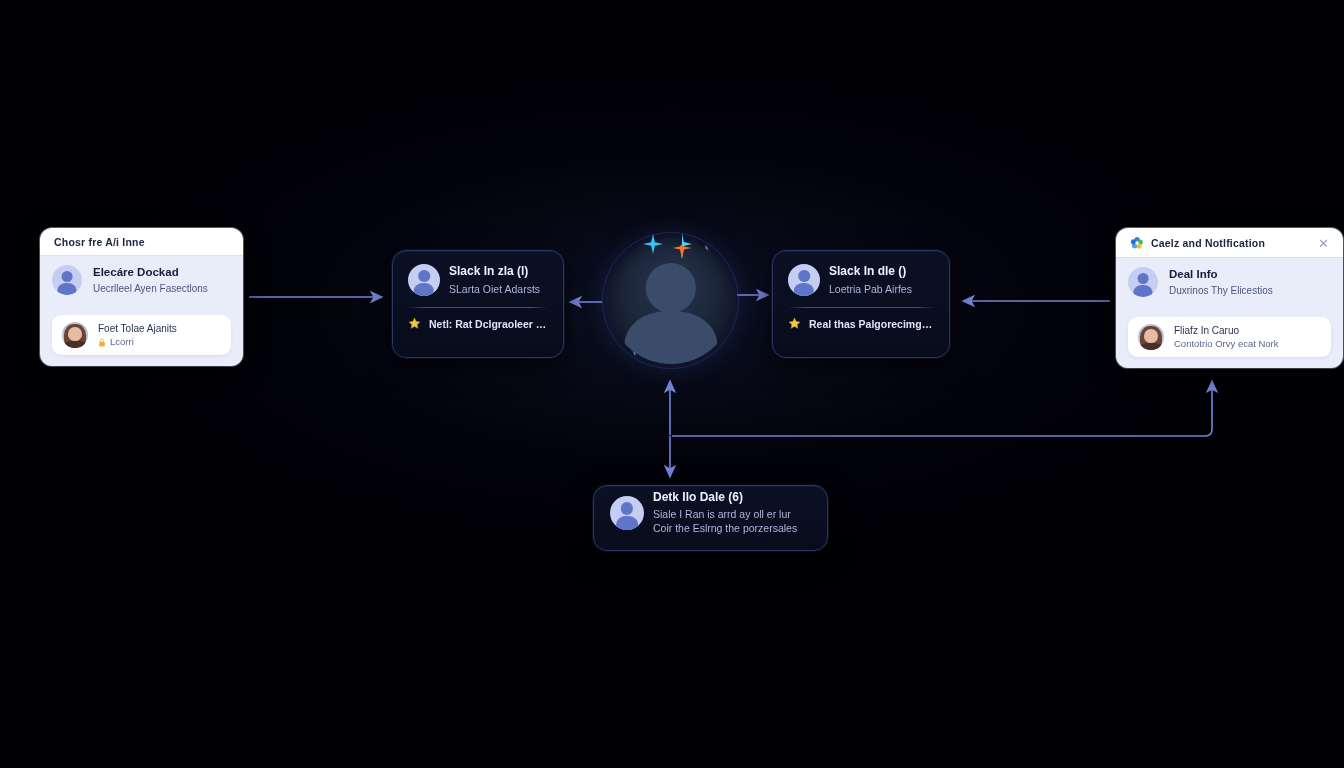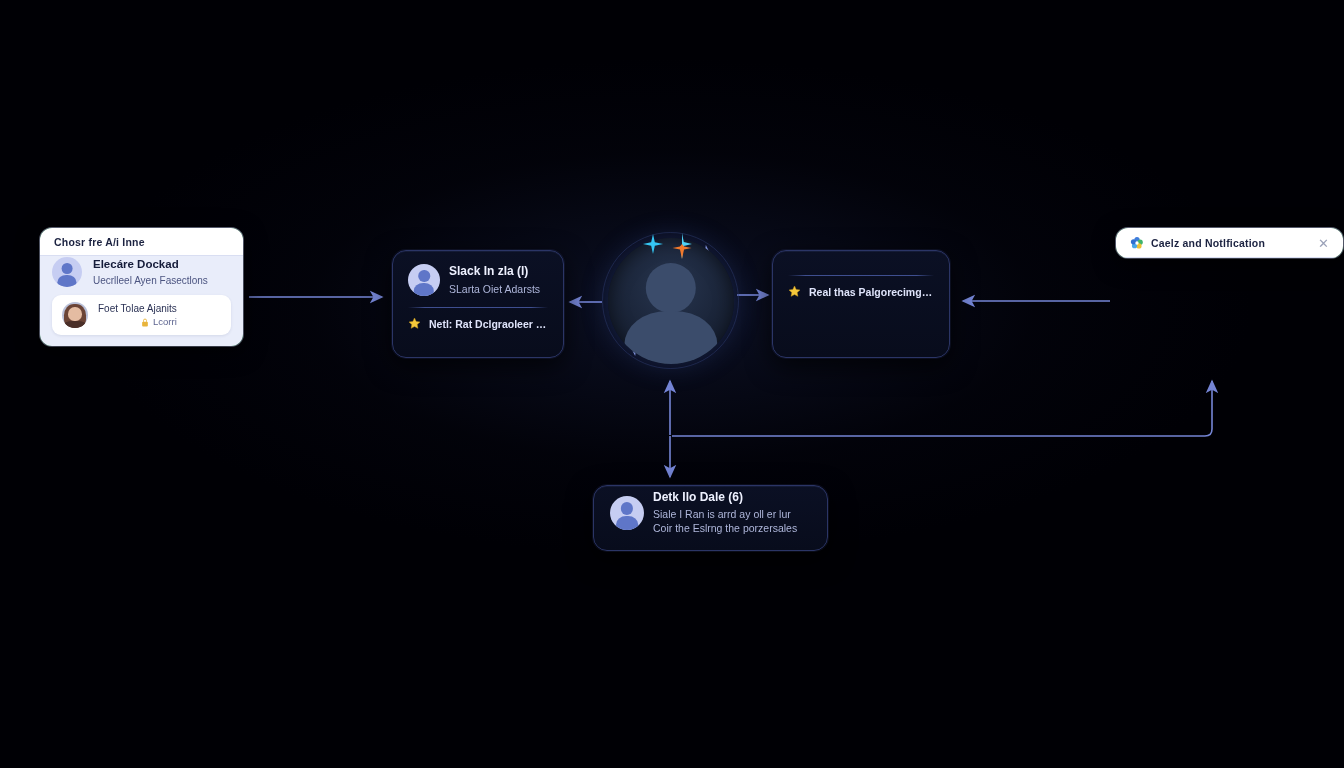--- a/index.html
+++ b/index.html
@@ -32,33 +32,33 @@
     background:#ffffff;
     display:flex;align-items:center;gap:7px;
     border-bottom:1px solid rgba(210,216,240,0.85);
   }
   .card-light .ttl-bar .ttl{
     font-size:10.5px;font-weight:bold;color:#1b2240;letter-spacing:.2px;
     white-space:nowrap;overflow:hidden;text-overflow:ellipsis;flex:1;
   }
   .card-light .body{
     background:#e9edfa;
-    padding:1px 12px 11px 12px;
+    padding:9px 12px 11px 12px;
   }
   .card-light .row-main{display:flex;align-items:center;gap:11px;}
   .card-light .row-main .txt{min-width:0;}
   .card-light .nm{font-size:11.5px;font-weight:bold;color:#151c3a;line-height:1.25;white-space:nowrap;overflow:hidden;text-overflow:ellipsis;}
   .card-light .sub{font-size:10px;color:#4b5480;line-height:1.3;margin-top:2px;white-space:nowrap;overflow:hidden;text-overflow:ellipsis;}
   .card-light .inner{
-    margin-top:8px;background:#ffffff;border-radius:9px;
+    margin-top:20px;background:#ffffff;border-radius:9px;
     padding:7px 10px;display:flex;align-items:center;gap:10px;
     box-shadow:0 1px 3px rgba(30,40,90,0.10);
   }
   .card-light .inner .l1{font-size:10px;color:#2a3154;line-height:1.3;white-space:nowrap;overflow:hidden;text-overflow:ellipsis;}
-  .card-light .inner .l2{font-size:9.5px;color:#5d6590;line-height:1.3;margin-top:1px;display:flex;align-items:center;gap:4px;white-space:nowrap;overflow:hidden;text-overflow:ellipsis;justify-content:flex-end;}
+  .card-light .inner .l2{font-size:9.5px;color:#5d6590;line-height:1.3;margin-top:1px;display:flex;align-items:center;gap:4px;white-space:nowrap;overflow:hidden;text-overflow:ellipsis;}
 
   
   .card-dark{
     background:linear-gradient(180deg,#0b1024 0%,#080c1c 100%);
     border:1px solid #2b3566;
     border-radius:14px;
     box-shadow:0 0 0 1px rgba(80,100,190,0.12), 0 8px 26px rgba(0,0,0,0.7), inset 0 1px 0 rgba(110,130,220,0.10);
     padding:13px 15px 11px 15px;
     box-sizing:border-box;
   }
@@ -210,20 +210,27 @@
       </svg>
       <svg width="24" height="26" viewBox="0 0 24 26">
         <path d="M12 0 L13.8 9 L22 11 L13.8 13 L12 13 Z" fill="#4fd2f7"></path>
         <path d="M12 13 L13.8 13 L22 11 L13.8 13 L12 26 L10.2 13 L2 11 L10.2 13 Z" fill="#4fd2f7"></path>
         <path d="M12 11 L14 13.5 L21.5 15 L14 16.5 L12 26 L10 16.5 L2.5 15 L10 13.5 Z" fill="#f2792b"></path>
       </svg>
     </div>
   </div>
 
   <div class="node card-dark" style="left:772px;top:250px;width:178px;height:108px;">
+    <div class="row-main">
+      <div class="av av-glyph" style="width:32px;height:32px;"></div>
+      <div style="min-width:0;">
+        <div class="nm">Slack In dle ()</div>
+        <div class="sub">Loetria Pab Airfes</div>
+      </div>
+    </div>
     <div class="divider"></div>
     <div class="foot">
       <svg class="star" viewBox="0 0 16 16">
         <path d="M8 1.2l2.05 4.3 4.7.62-3.45 3.2.9 4.66L8 11.72 3.8 13.98l.9-4.66L1.25 6.12l4.7-.62z" fill="#f5c83b" stroke="#c79a1e" stroke-width="0.6"></path>
       </svg>
       <span class="ftxt">Real thas Palgorecimg cnav</span>
     </div>
   </div>
 
   <div class="node card-light" style="left:1116px;top:228px;width:227px;">
@@ -232,20 +239,40 @@
         <circle cx="8" cy="4" r="3" fill="#3f7ddc"></circle>
         <circle cx="11.6" cy="7" r="3" fill="#3fb46b"></circle>
         <circle cx="10.2" cy="11.4" r="3" fill="#ecc033"></circle>
         <circle cx="5.2" cy="11" r="3" fill="#4aa7e8"></circle>
         <circle cx="4" cy="6.6" r="3" fill="#2f6fd0"></circle>
         <circle cx="8" cy="8" r="1.9" fill="#ffffff"></circle>
       </svg>
       <span class="ttl">Caelz and Notlfication</span>
       <span class="close-x">✕</span>
     </div>
+    <div class="body">
+      <div class="row-main">
+        <div class="av av-glyph" style="width:30px;height:30px;"></div>
+        <div class="txt">
+          <div class="nm">Deal Info</div>
+          <div class="sub">Duxrinos Thy Elicestios</div>
+        </div>
+      </div>
+      <div class="inner">
+        <div class="av av-photo" style="width:26px;height:26px;">
+          <div class="hair"></div>
+            <div class="face"></div>
+            <div class="shirt"></div>
+        </div>
+        <div style="min-width:0;">
+          <div class="l1">Fliafz In Caruo</div>
+          <div class="l1" style="color:#5d6590;font-size:9.5px;margin-top:1px;">Contotrio Orvy ecat Nork</div>
+        </div>
+      </div>
+    </div>
   </div>
 
   <div class="node card-dark" style="left:593px;top:485px;width:235px;height:66px;padding:4px 16px;">
     <div class="row-main">
       <div class="av av-glyph" style="width:34px;height:34px;"></div>
       <div style="min-width:0;">
         <div class="nm">Detk Ilo Dale (6)</div>
         <div class="sub" style="margin-top:2px;">Siale I Ran is arrd ay oll er lur</div>
         <div class="sub" style="margin-top:0;">Coir the Eslrng the porzersales</div>
       </div>

